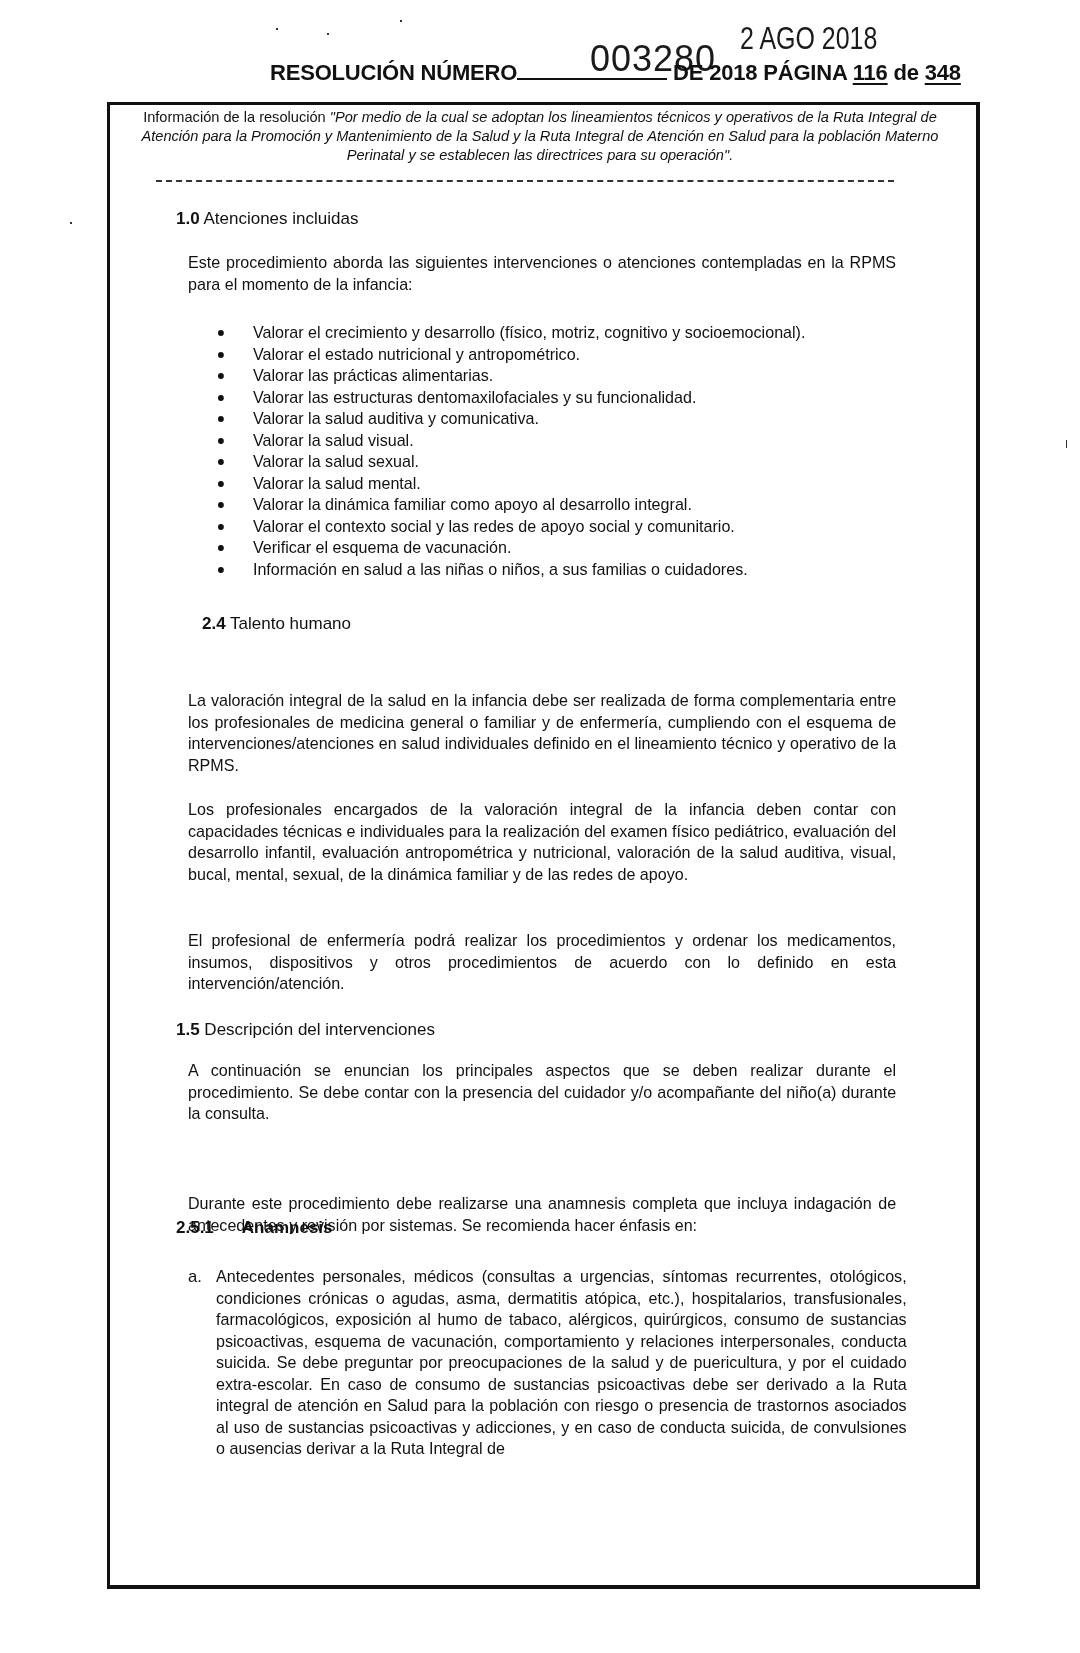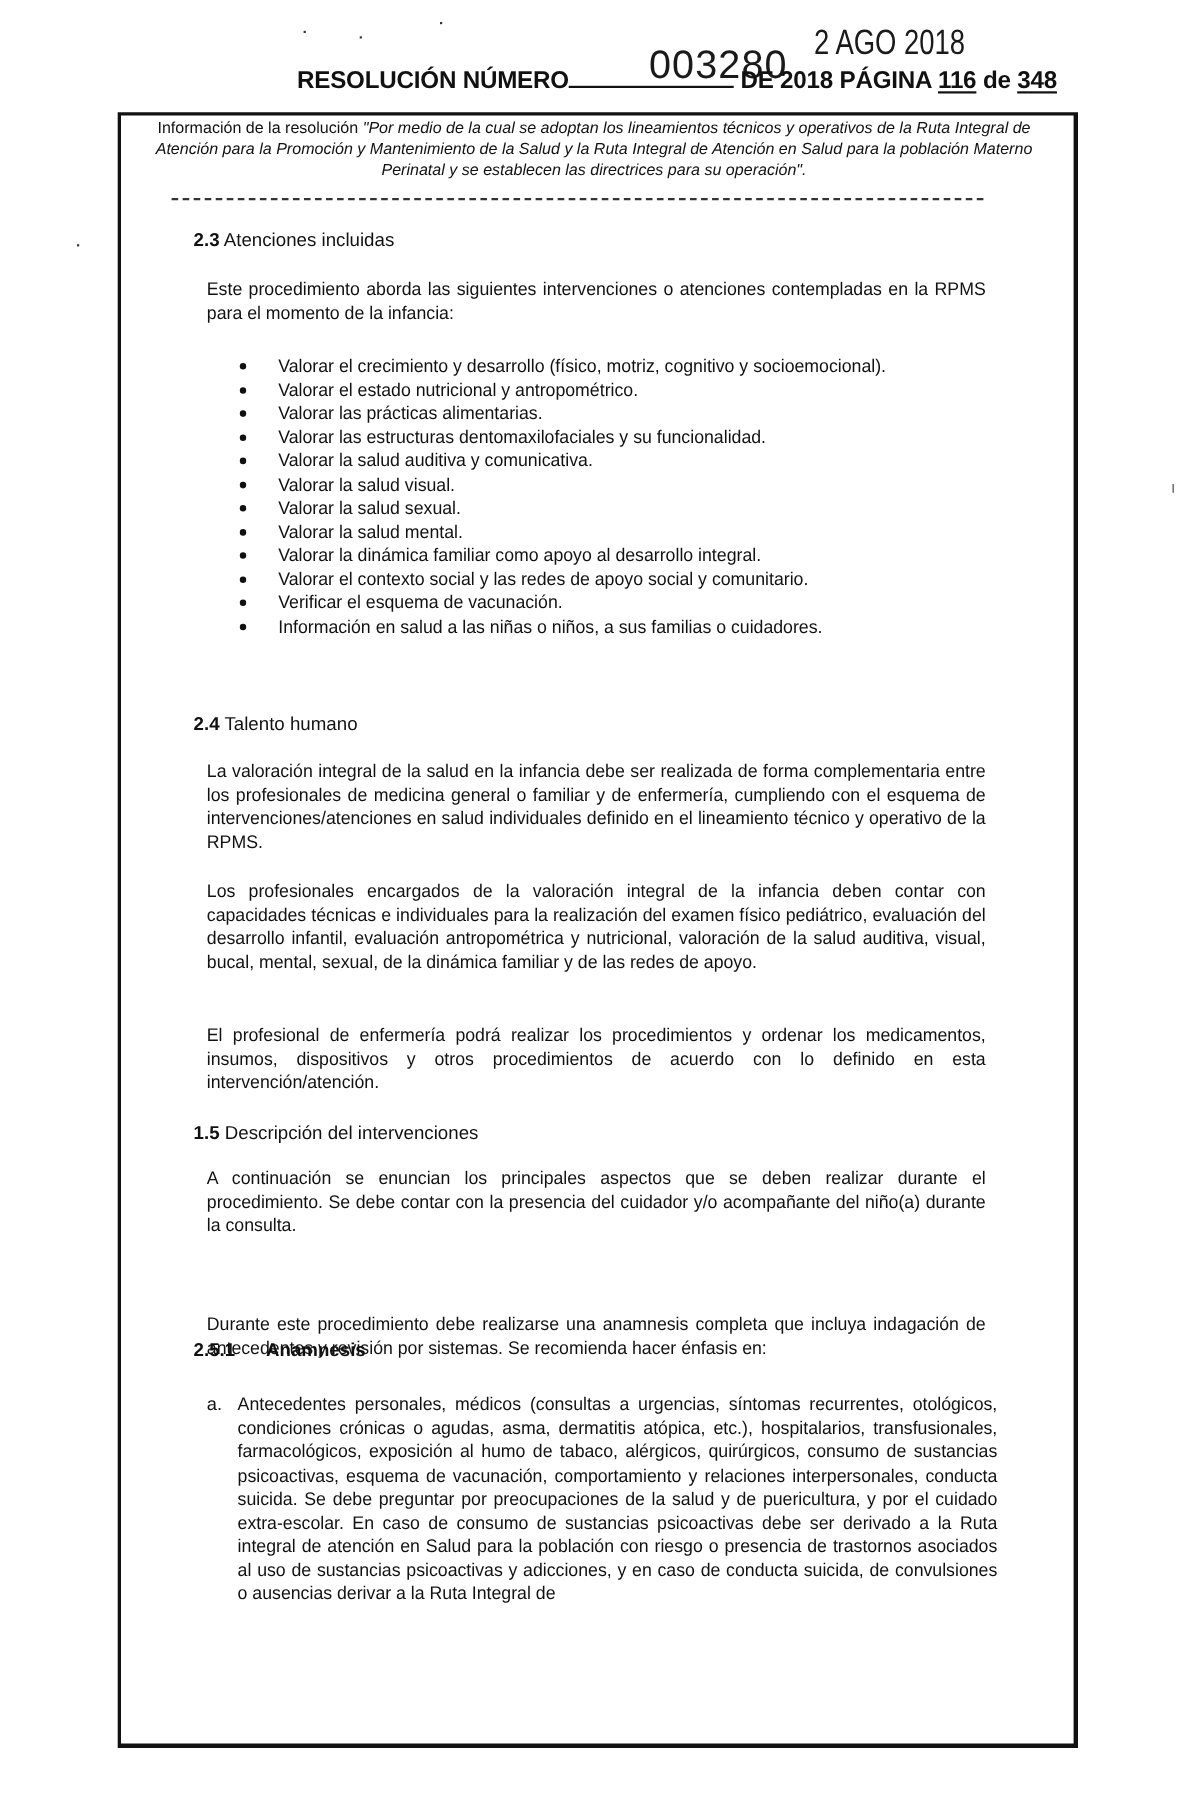--- a/index.html
+++ b/index.html
@@ -183,40 +183,40 @@
 </div>
 
 <div class="frame"></div>
 
 <div class="continuation">
   <span>Información de la resolución </span><i>"Por medio de la cual se adoptan los lineamientos técnicos y operativos de la Ruta Integral de Atención para la Promoción y Mantenimiento de la Salud y la Ruta Integral de Atención en Salud para la población Materno Perinatal y se establecen las directrices para su operación".</i>
 </div>
 <div class="dash-rule"></div>
 
 <div class="section-h" style="top:209px;">
-  <b>2.3</b><span> Atenciones incluidas</span>
+  <b>1.0</b><span> Atenciones incluidas</span>
 </div>
 <div class="para" style="top:252px;">Este procedimiento aborda las siguientes intervenciones o atenciones contempladas en la RPMS para el momento de la infancia:</div>
 
 <ul class="bullets">
   <li><span class="dot"></span><span>Valorar el crecimiento y desarrollo (físico, motriz, cognitivo y socioemocional).</span></li>
   <li><span class="dot"></span><span>Valorar el estado nutricional y antropométrico.</span></li>
   <li><span class="dot"></span><span>Valorar las prácticas alimentarias.</span></li>
   <li><span class="dot"></span><span>Valorar las estructuras dentomaxilofaciales y su funcionalidad.</span></li>
   <li><span class="dot"></span><span>Valorar la salud auditiva y comunicativa.</span></li>
   <li><span class="dot"></span><span>Valorar la salud visual.</span></li>
   <li><span class="dot"></span><span>Valorar la salud sexual.</span></li>
   <li><span class="dot"></span><span>Valorar la salud mental.</span></li>
   <li><span class="dot"></span><span>Valorar la dinámica familiar como apoyo al desarrollo integral.</span></li>
   <li><span class="dot"></span><span>Valorar el contexto social y las redes de apoyo social y comunitario.</span></li>
   <li><span class="dot"></span><span>Verificar el esquema de vacunación.</span></li>
   <li><span class="dot"></span><span>Información en salud a las niñas o niños, a sus familias o cuidadores.</span></li>
 </ul>
 
-<div class="section-h" style="top:649px;">
+<div class="section-h" style="top:614px;margin-left:26px;">
   <b>2.4</b><span> Talento humano</span>
 </div>
 <div class="para" style="top:690px;">La valoración integral de la salud en la infancia debe ser realizada de forma complementaria entre los profesionales de medicina general o familiar y de enfermería, cumpliendo con el esquema de intervenciones/atenciones en salud individuales definido en el lineamiento técnico y operativo de la RPMS.</div>
 <div class="para" style="top:799px;">Los profesionales encargados de la valoración integral de la infancia deben contar con capacidades técnicas e individuales para la realización del examen físico pediátrico, evaluación del desarrollo infantil, evaluación antropométrica y nutricional, valoración de la salud auditiva, visual, bucal, mental, sexual, de la dinámica familiar y de las redes de apoyo.</div>
 <div class="para" style="top:930px;">El profesional de enfermería podrá realizar los procedimientos y ordenar los medicamentos, insumos, dispositivos y otros procedimientos de acuerdo con lo definido en esta intervención/atención.</div>
 
 <div class="section-h" style="top:1020px;">
   <b>1.5</b><span> Descripción del intervenciones</span>
 </div>
 <div class="para" style="top:1060px;">A continuación se enuncian los principales aspectos que se deben realizar durante el procedimiento. Se debe contar con la presencia del cuidador y/o acompañante del niño(a) durante la consulta.</div>

